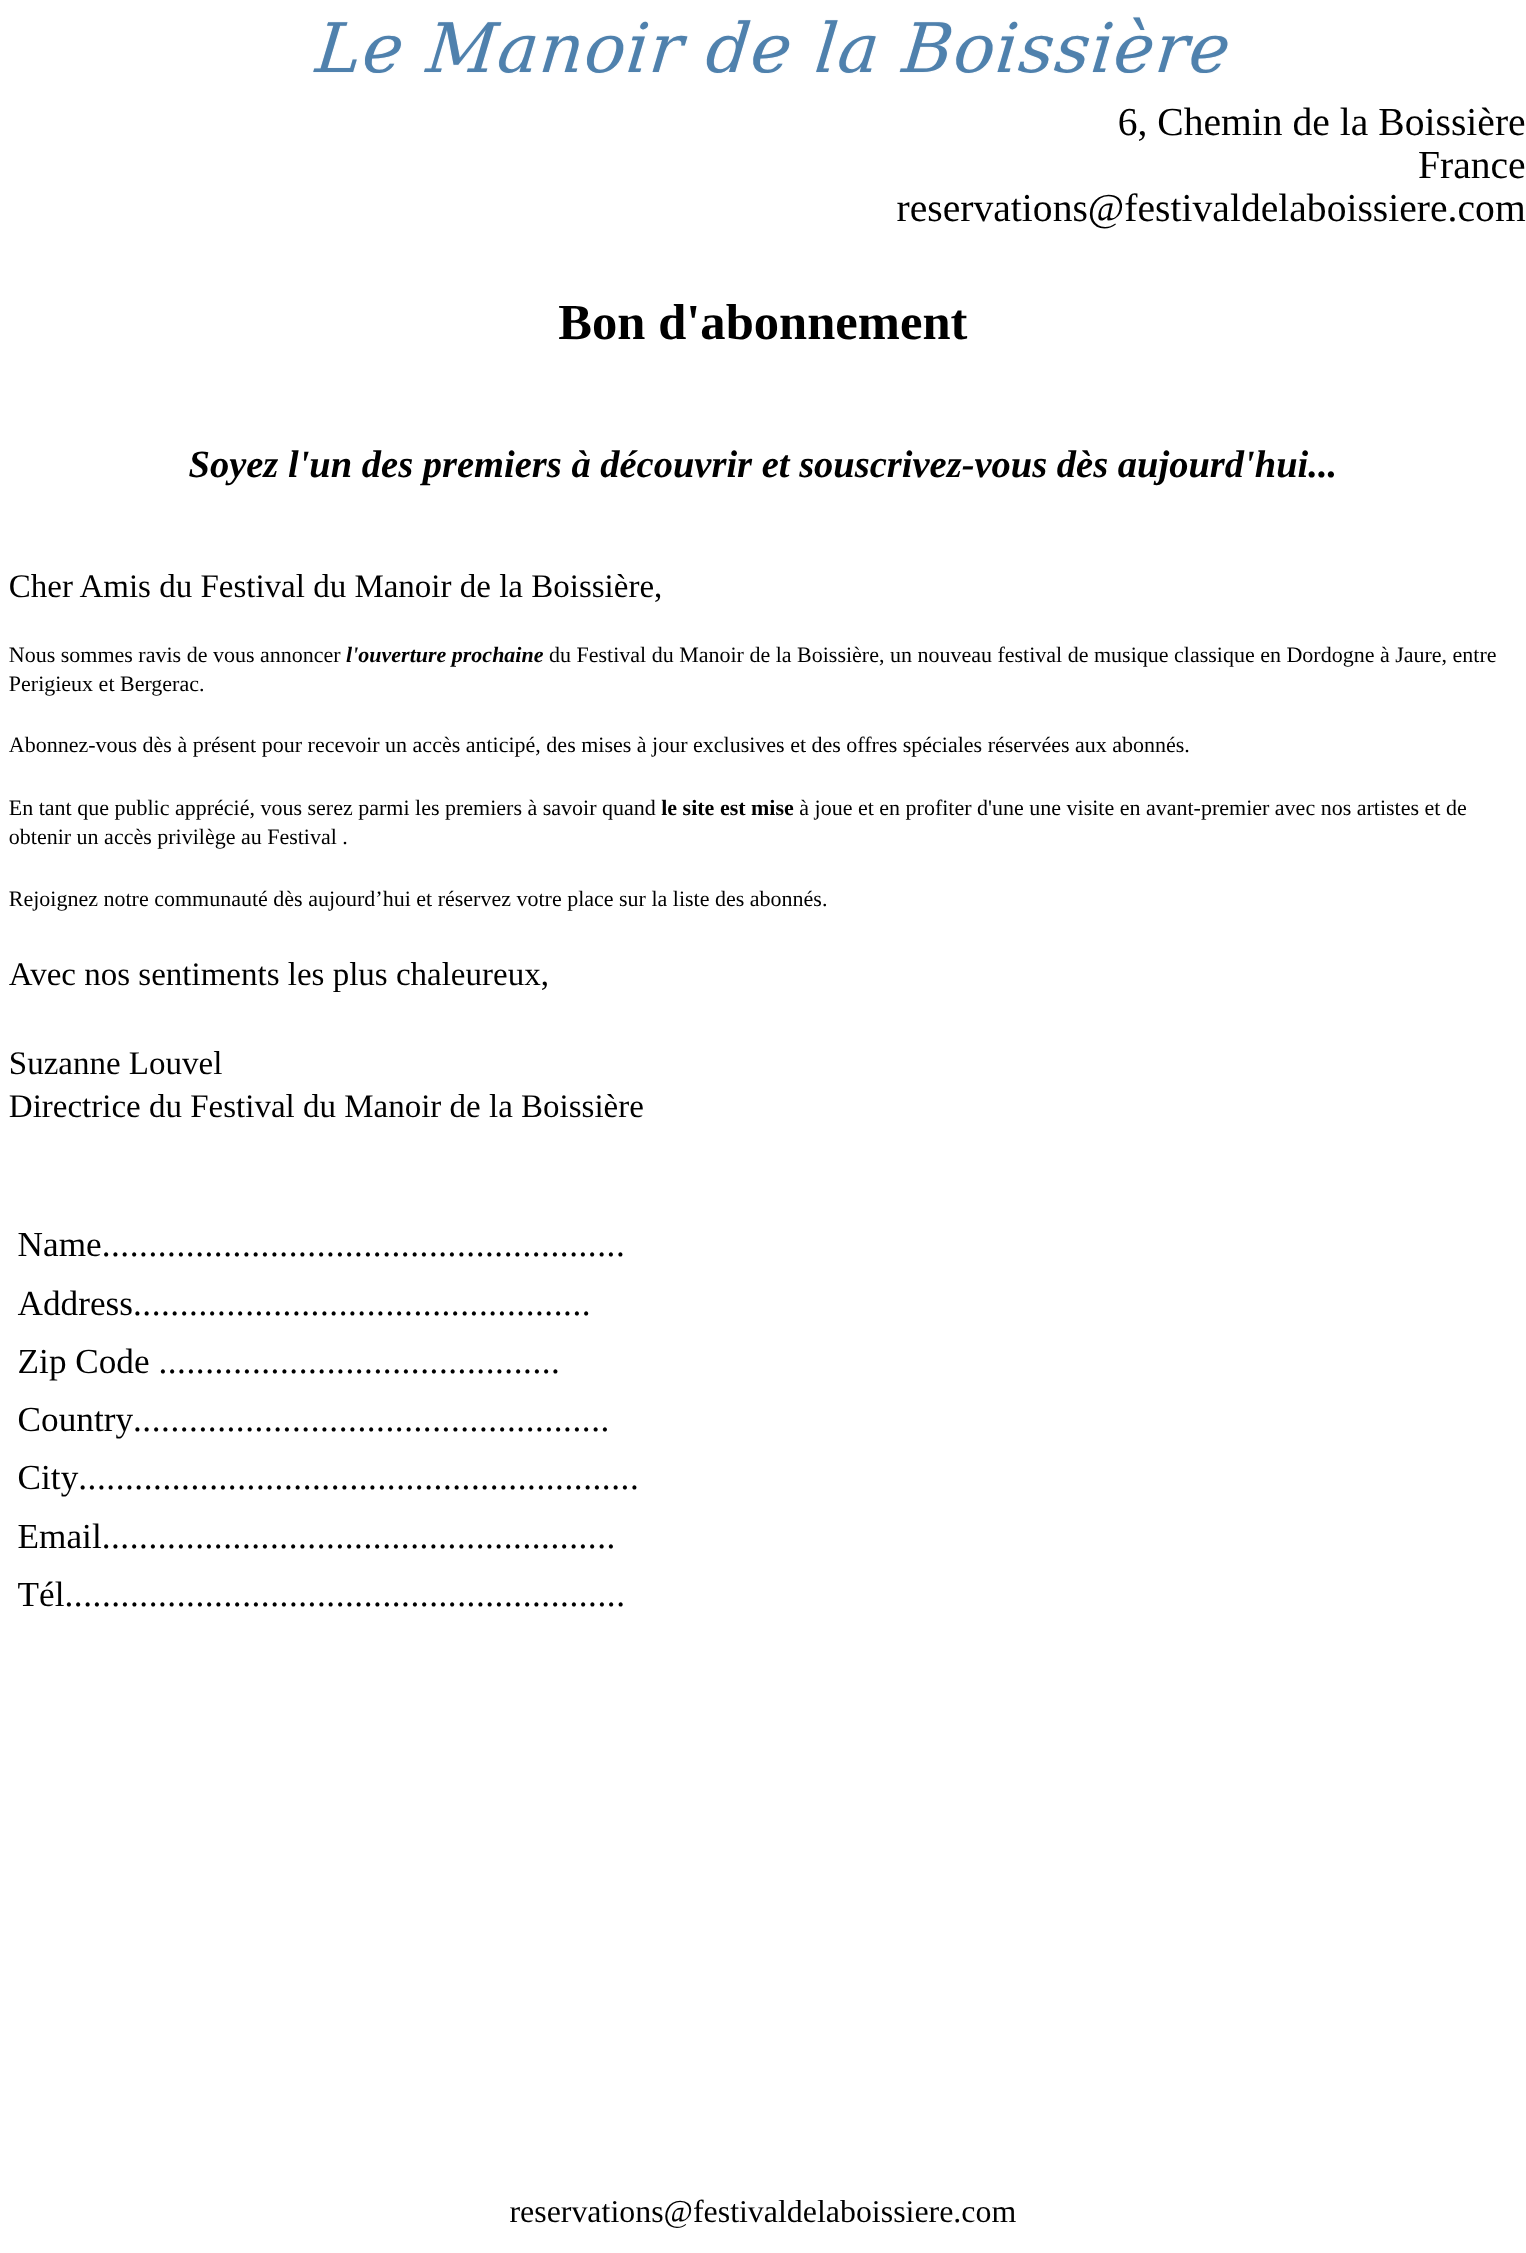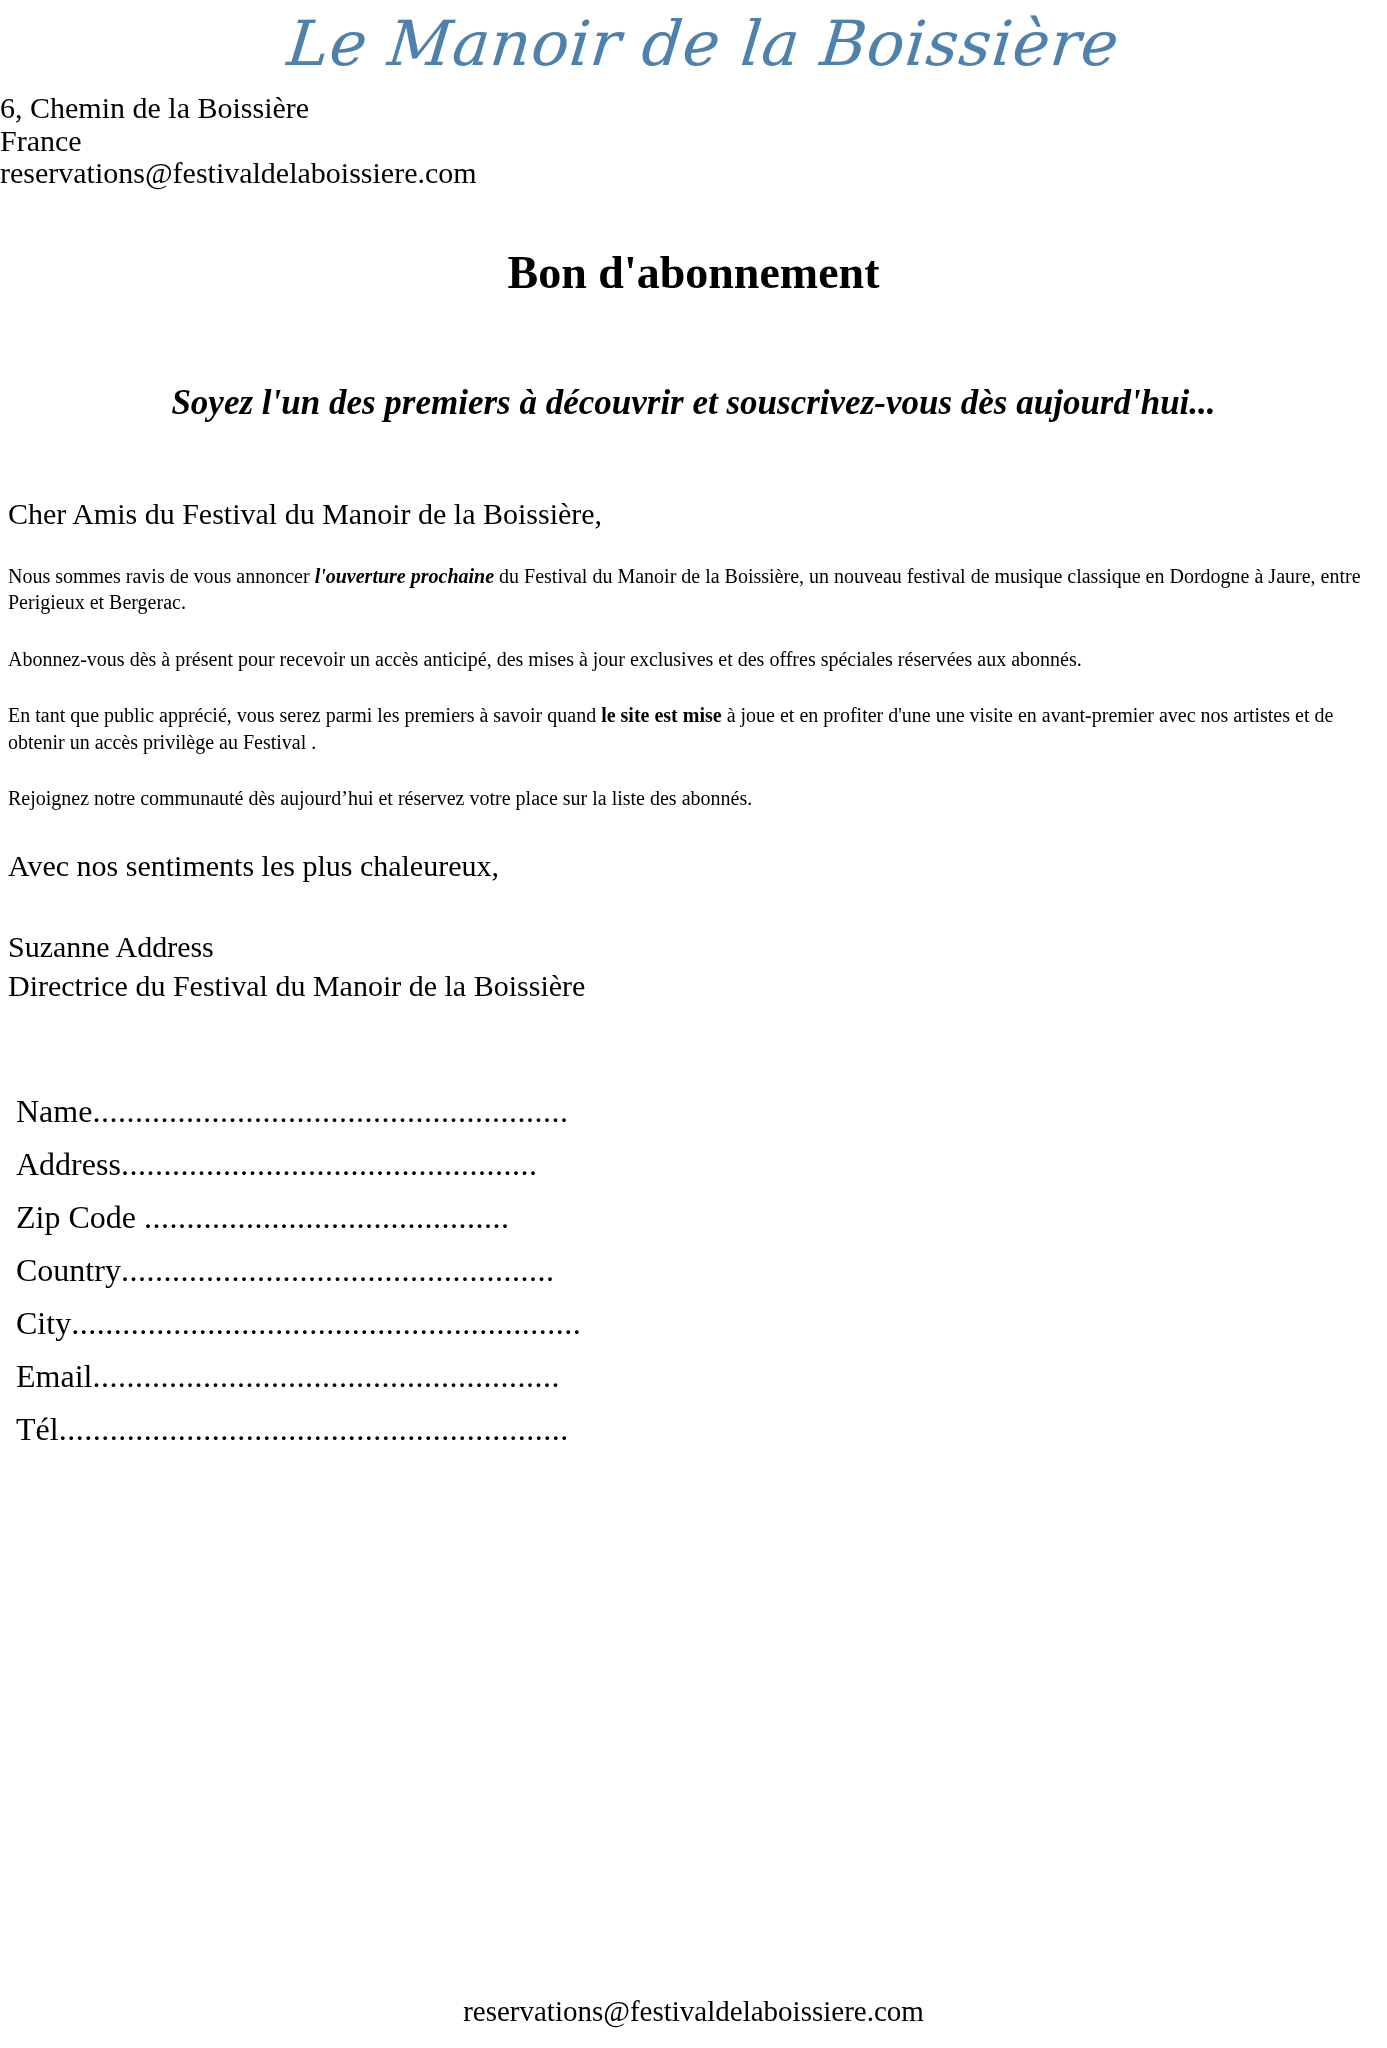--- a/index.html
+++ b/index.html
@@ -35,24 +35,25 @@
     font-size: 62px;
     letter-spacing: 1px;
     color: #4f81ad;
     white-space: nowrap;
     transform: skewX(-6deg);
     text-shadow: 0 0 1px rgba(79,129,173,0.35);
   }
 
   
   .address-block {
-    text-align: left;
-    font-size: 30px;
+    text-align: right;
+    font-size: 36px;
     line-height: 1.09;
     margin-top: 6px;
+    margin-left: 31px;
   }
   .address-block div { white-space: nowrap; }
 
   
   .doc-title {
     text-align: center;
     font-weight: bold;
     font-size: 46px;
     margin-top: 56px;
     letter-spacing: 0px;
@@ -145,21 +146,21 @@
 
     <p class="para">Abonnez-vous dès à présent pour recevoir un accès anticipé, des mises à jour exclusives et des offres spéciales réservées aux abonnés.</p>
 
     <p class="para"><span>En tant que public apprécié, vous serez parmi les premiers à savoir quand </span><b>le site est mise</b><span> à  joue et en profiter d'une une visite en avant-premier avec nos artistes et de obtenir un accès privilège au Festival .</span></p>
 
     <p class="para">Rejoignez notre communauté dès aujourd’hui et réservez votre place sur la liste des abonnés.</p>
 
     <div class="sign-greeting">Avec nos sentiments les plus chaleureux,</div>
 
     <div class="sign-block">
-      <div>Suzanne Address</div>
+      <div>Suzanne Louvel</div>
       <div>Directrice du Festival du Manoir de la Boissière</div>
     </div>
 
     <div class="form-block">
 
       <div class="form-row">
         <span class="form-label">Name</span><span class="form-dots">........................................................</span>
       </div>
 
       <div class="form-row">

